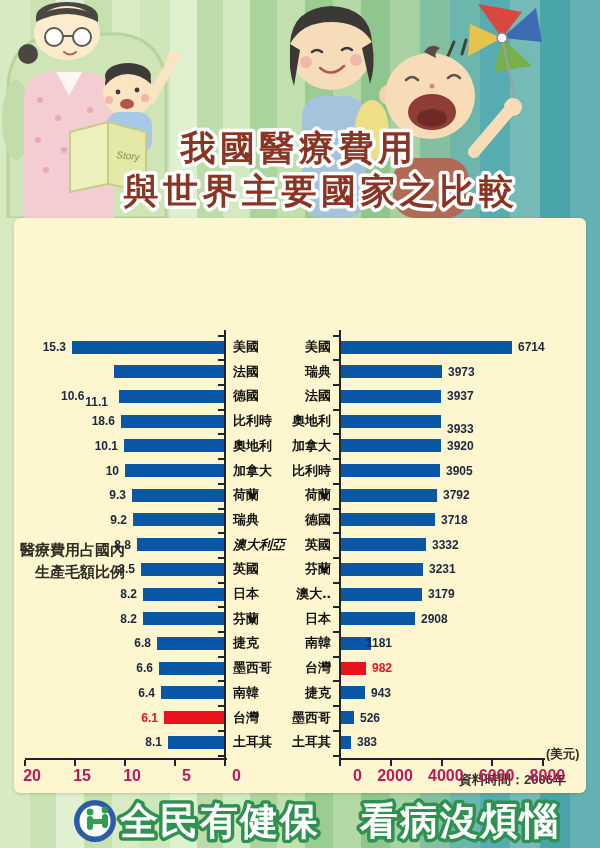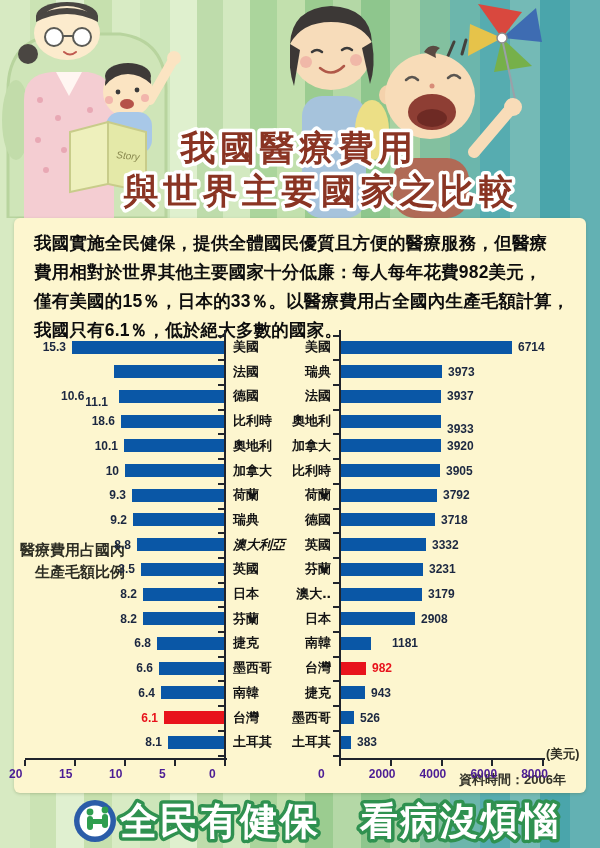--- a/index.html
+++ b/index.html
@@ -36,21 +36,21 @@
     font-size:17.5px; font-weight:bold; color:#0d0d0d;
     line-height:29px; white-space:pre-line; letter-spacing:.2px;
   }
   .charts { position:absolute; left:0; top:0; width:572px; height:575px; }
 
   .bar { position:absolute; height:13px; }
   .val { position:absolute; font-size:12px; font-weight:bold; color:#1b2740; line-height:16px; }
   .cat { position:absolute; font-size:13px; font-weight:bold; color:#141414; line-height:18px; white-space:nowrap; }
   .axis { position:absolute; background:#20242c; }
   .tick { position:absolute; background:#20242c; }
-  .ticklab { position:absolute; font-size:12px; font-weight:bold; color:#4c1d95; text-align:left; }
+  .ticklab { position:absolute; font-size:16px; font-weight:bold; color:#be185d; text-align:right; }
 
   .side-label {
     position:absolute; font-size:15px; font-weight:bold; color:#2e2e24;
     line-height:22px; white-space:pre-line;text-align:right;
   }
   .unit-label { position:absolute; left:532px; top:528px; font-size:12.5px; font-weight:bold; color:#2e2e24; }
   .source { position:absolute; right:20px; top:553px; font-size:13px; font-weight:bold; color:#33332a; }
 
   .banner { position:absolute; left:0; top:793px; width:600px; height:55px; }
   .banner-svg text {
@@ -137,24 +137,20 @@
     <circle cx="223" cy="107" r="9" fill="#f8dcb8"></circle>
   </svg>
 
   <svg class="title-svg" width="600" height="218" viewBox="0 0 600 218">
     <text x="299" y="160" text-anchor="middle" font-size="35" letter-spacing="4.5">我國醫療費用</text>
     <text x="321" y="203" text-anchor="middle" font-size="35" letter-spacing="4.5">與世界主要國家之比較</text>
   </svg>
 </div>
 
 <div class="panel">
-  <div class="intro">我國實施全民健保，提供全體國民優質且方便的醫療服務，但醫療
-費用相對於世界其他主要國家十分低廉：每人每年花費982美元，
-僅有美國的15％，日本的33％。以醫療費用占全國內生產毛額計算，
-我國只有6.1％，低於絕大多數的國家。</div>
 
   <div class="charts" id="charts">
     <div class="side-label" style="left:6px; top:321px;">醫療費用占國內
 生產毛額比例</div>
     <div class="unit-label">(美元)</div>
     <div class="source">資料時間：2006年</div>
   <div class="bar" style="left: 58px; top: 122.5px; width: 153px; background: rgb(10, 87, 166);"></div>
       <div class="val" style="left: 0px; top: 121px; width: 52px; text-align: right; color: rgb(27, 39, 64);">15.3</div>
       <div class="cat" style="left: 219px; top: 120px; width: 78px;">美國</div>
       <div class="bar" style="left: 100px; top: 147.2px; width: 111px; background: rgb(10, 87, 166);"></div>
@@ -235,21 +231,21 @@
       <div class="bar" style="left: 327px; top: 344.8px; width: 82px; background: rgb(10, 87, 166);"></div>
       <div class="val" style="left: 415px; top: 343.3px; width: 56px; color: rgb(27, 39, 64);">3231</div>
       <div class="cat" style="left: 231px; top: 342.3px; width: 86px; text-align: right;">芬蘭</div>
       <div class="bar" style="left: 327px; top: 369.5px; width: 81px; background: rgb(10, 87, 166);"></div>
       <div class="val" style="left: 414px; top: 368px; width: 56px; color: rgb(27, 39, 64);">3179</div>
       <div class="cat" style="left: 231px; top: 367px; width: 86px; text-align: right;">澳大‥</div>
       <div class="bar" style="left: 327px; top: 394.2px; width: 74px; background: rgb(10, 87, 166);"></div>
       <div class="val" style="left: 407px; top: 392.7px; width: 56px; color: rgb(27, 39, 64);">2908</div>
       <div class="cat" style="left: 231px; top: 391.7px; width: 86px; text-align: right;">日本</div>
       <div class="bar" style="left: 327px; top: 418.9px; width: 30px; background: rgb(10, 87, 166);"></div>
-      <div class="val" style="left: 363px; top: 417.4px; width: 56px; color: rgb(27, 39, 64); text-align: center;">1181</div>
+      <div class="val" style="left: 352px; top: 417.4px; width: 56px; color: rgb(27, 39, 64);">1181</div>
       <div class="cat" style="left: 231px; top: 416.4px; width: 86px; text-align: right;">南韓</div>
       <div class="bar" style="left: 327px; top: 443.6px; width: 25px; background: rgb(232, 19, 28);"></div>
       <div class="val" style="left: 358px; top: 442.1px; width: 56px; color: rgb(232, 19, 28);">982</div>
       <div class="cat" style="left: 231px; top: 441.1px; width: 86px; text-align: right;">台灣</div>
       <div class="bar" style="left: 327px; top: 468.3px; width: 24px; background: rgb(10, 87, 166);"></div>
       <div class="val" style="left: 357px; top: 466.8px; width: 56px; color: rgb(27, 39, 64);">943</div>
       <div class="cat" style="left: 231px; top: 465.8px; width: 86px; text-align: right;">捷克</div>
       <div class="bar" style="left: 327px; top: 493px; width: 13px; background: rgb(10, 87, 166);"></div>
       <div class="val" style="left: 346px; top: 491.5px; width: 56px; color: rgb(27, 39, 64);">526</div>
       <div class="cat" style="left: 231px; top: 490.5px; width: 86px; text-align: right;">墨西哥</div>

